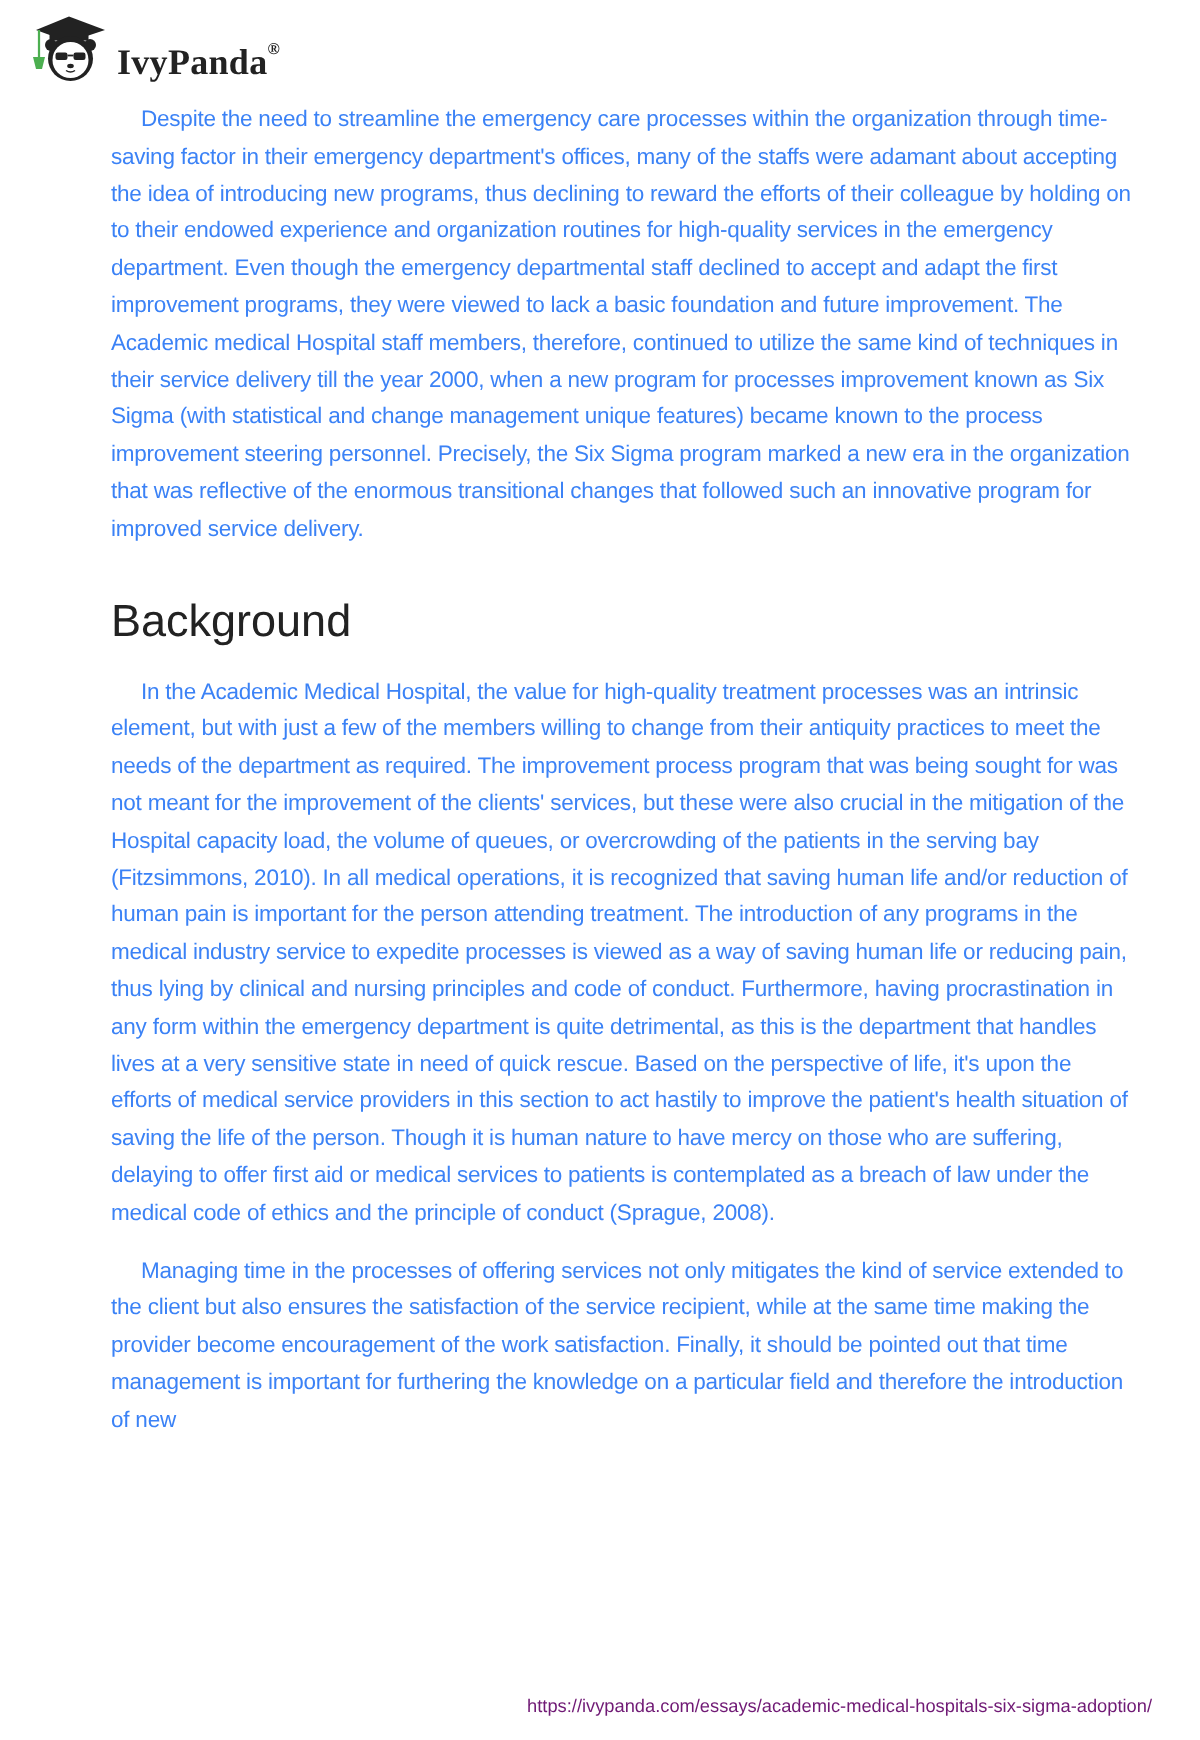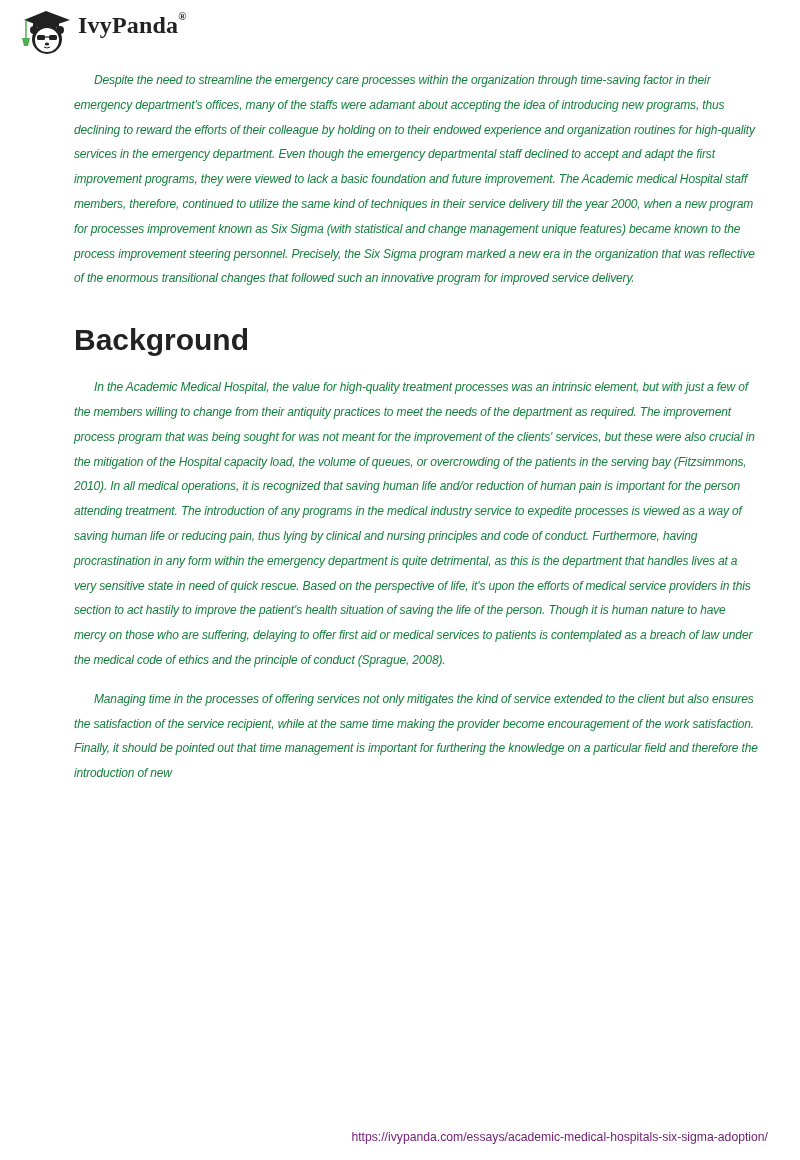--- a/index.html
+++ b/index.html
@@ -1,28 +1,28 @@
 <!DOCTYPE html>
 <html><head>
 <meta charset="utf-8">
 <style>
   html, body { margin: 0; padding: 0; background: #ffffff; }
   body { width: 800px; height: 1160px; position: relative; overflow: hidden;
          font-family: "Liberation Sans", sans-serif; color: #222222; }
   .header { position: absolute; left: 0; top: 0; width: 800px; height: 64px; }
-  .logo { position: absolute; left: 16px; top: 8px; display: flex; align-items: flex-start; }
+  .logo { position: absolute; left: 16px; top: 8px; display: flex; align-items: flex-end; }
   .logo-icon { width: 60px; height: 48px; display: block; }
   .logo-text { font-family: "Liberation Serif", serif; font-weight: bold; font-size: 24px;
                color: #222; margin-left: 2px; margin-top: 4px; letter-spacing: 0.2px; }
   .logo-reg { font-size: 11px; vertical-align: top; position: relative; top: -2px; }
   .doc-title { position: absolute; right: 32px; top: 15px; font-size: 12.5px; color: #888888; }
   .content { position: absolute; left: 48px; top: 68px; width: 710px; }
-  p { margin: 0 0 14px 0; font-size: 12px; line-height: 24.8px; text-indent: 20px;
-      color: #15803d; letter-spacing: -0.15px; font-style: italic; }
-  h2 { font-size: 30px; font-weight: bold; margin: 32px 0 18px 26px; color: #222; }
+  p { margin: 0 0 14px 0; font-size: 15px; line-height: 24.8px; text-indent: 20px;
+      color: #3b82f6; letter-spacing: -0.15px; }
+  h2 { font-size: 30px; font-weight: normal; margin: 32px 0 18px 26px; color: #222; }
   .content p { padding-left: 26px; text-indent: 0; }
   .content p .indent { display: inline-block; width: 20px; }
   .footer-url { position: absolute; right: 32px; top: 1130px; font-size: 12.2px; color: #701a75; }
 </style>
 </head>
 <body>
 
 <div class="header">
   <div class="logo">
     <svg class="logo-icon" viewBox="0 0 60 48">

